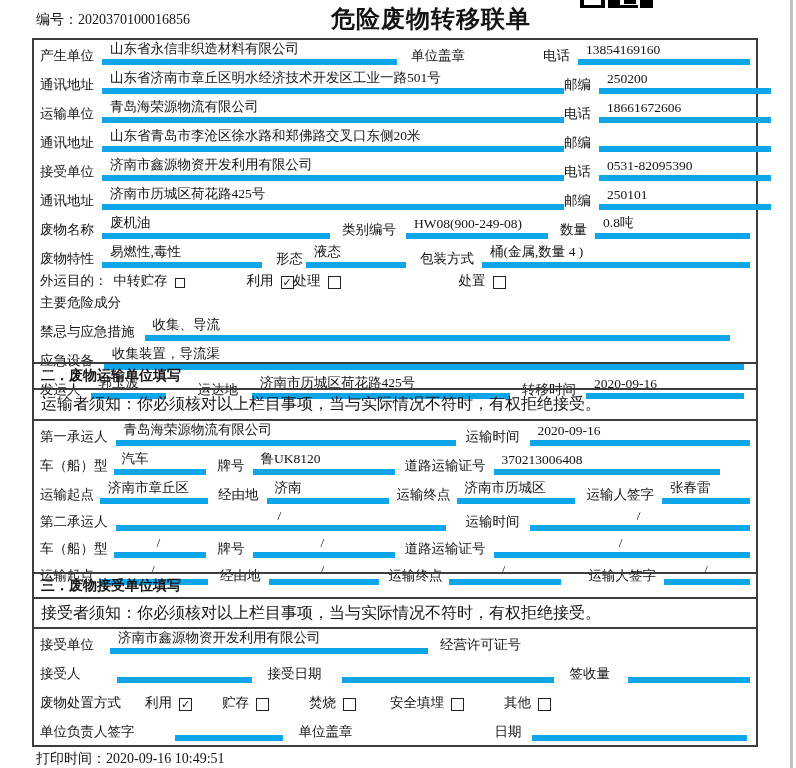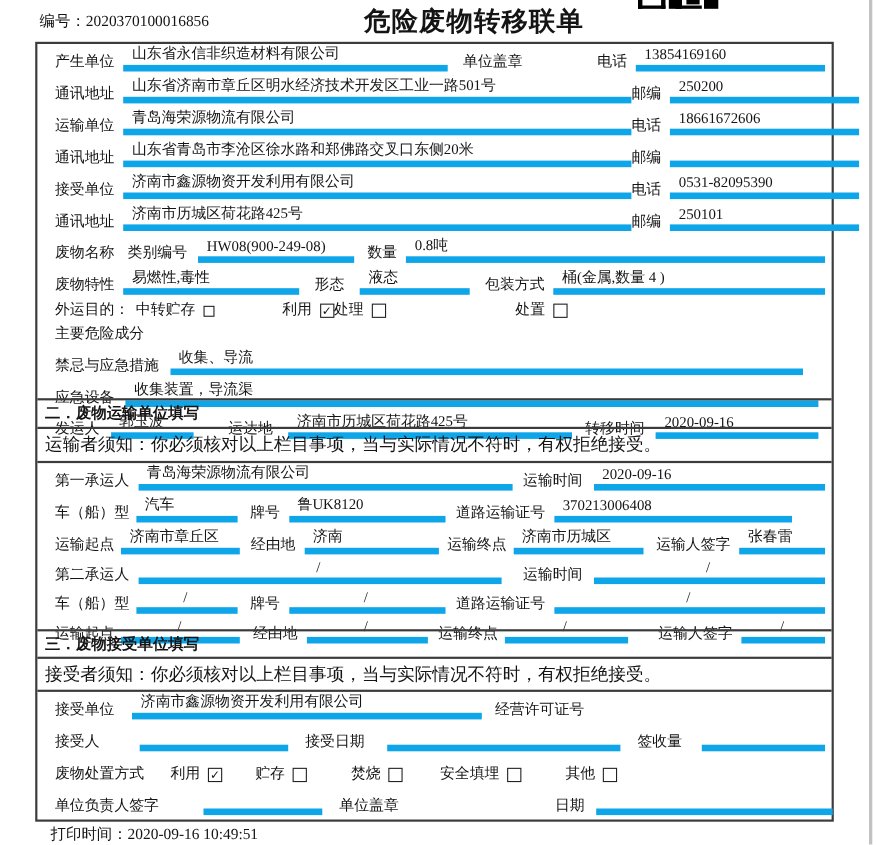--- a/index.html
+++ b/index.html
@@ -8,37 +8,37 @@
   .serial{position:absolute;left:36px;top:11px;font-size:14px;white-space:nowrap;}
   .doc-title{position:absolute;left:331px;top:3px;font-size:24px;font-weight:bold;letter-spacing:1px;white-space:nowrap;font-family:Liberation Serif, serif;}
   .qr{position:absolute;left:580px;top:0;width:73px;height:9px;}
   .qr div{position:absolute;background:#000;}
   .edge-line{position:absolute;left:790px;top:0;width:3px;height:768px;background:#c2c2c2;}
   .form{position:absolute;left:32px;top:38px;width:726px;height:709px;border:2px solid #3c3c3c;
         box-sizing:border-box;display:flex;flex-direction:column;}
   .sec-header{font-weight:bold;font-size:14px;display:flex;align-items:center;padding-left:7px;
         border-bottom:2px solid #3c3c3c;box-sizing:border-box;white-space:nowrap;}
   .sec-header.bt{border-top:2px solid #3c3c3c;}
-  .rows{display:flex;flex-direction:column;box-sizing:border-box;padding-left:10px;}
+  .rows{display:flex;flex-direction:column;box-sizing:border-box;}
   .row{flex:1;display:flex;align-items:flex-end;padding:0 6px 4px 6px;font-size:13.5px;
         white-space:nowrap;box-sizing:border-box;}
   .row .lb{flex:0 0 auto;}
   .u{border-bottom:6px solid #0ea5e9;padding:0 2px 1px 8px;box-sizing:border-box;min-height:15px;
         flex:0 0 auto;overflow:visible;}
   .u.grow{flex:1 1 auto;}
   .u.center{text-align:center;padding-left:0;}
   .sp{flex:1 1 auto;}
   .notice{display:flex;align-items:center;padding-left:7px;font-size:16px;
         border-bottom:2px solid #3c3c3c;box-sizing:border-box;white-space:nowrap;}
   .cb{width:11px;height:11px;border:1px solid #222;display:inline-flex;align-items:center;
         justify-content:center;font-size:11px;line-height:1;margin:0 0 1px 7px;flex:0 0 auto;
         font-family:"DejaVu Sans",sans-serif;}
   .cb.small{width:8px;height:8px;margin-bottom:2px;}
   .opt{display:inline-flex;align-items:flex-end;}
-  .footer{position:absolute;left:46px;top:750px;font-size:14px;white-space:nowrap;}
+  .footer{position:absolute;left:36px;top:750px;font-size:14px;white-space:nowrap;}
 </style>
 </head>
 <body>
 
 <div class="page">
 
   <div class="serial"><span>编号：</span><span>2020370100016856</span></div>
 
   <div class="doc-title">危险废物转移联单</div>
 
@@ -102,31 +102,32 @@
       <div class="row">
         <span class="lb">通讯地址</span>
         <span class="u" style="width:462px;margin-left:8px">济南市历城区荷花路425号</span>
         <span class="sp"></span>
         <span class="lb">邮编</span>
         <span class="u" style="width:172px;margin-left:8px">250101</span>
       </div>
 
       <div class="row">
         <span class="lb">废物名称</span>
+        <span class="u" style="width:228px;margin-left:8px">废机油</span>
         <span class="lb" style="margin-left:12px">类别编号</span>
         <span class="u" style="width:142px;margin-left:10px">HW08(900-249-08)</span>
         <span class="lb" style="margin-left:12px">数量</span>
         <span class="u grow" style="margin-left:8px">0.8吨</span>
       </div>
 
       <div class="row">
         <span class="lb">废物特性</span>
         <span class="u" style="width:160px;margin-left:8px">易燃性,毒性</span>
         <span class="lb" style="margin-left:14px">形态</span>
-        <span class="u" style="width:100px;margin-left:14px">液态</span>
+        <span class="u" style="width:100px;margin-left:3px">液态</span>
         <span class="lb" style="margin-left:14px">包装方式</span>
         <span class="u grow" style="margin-left:8px">桶(金属,数量 4 )</span>
       </div>
 
       <div class="row">
         <span class="lb">外运目的：</span>
         <span class="opt" style="margin-left:6px">
           <span>中转贮存</span>
           <span class="cb small"></span>
         </span>

